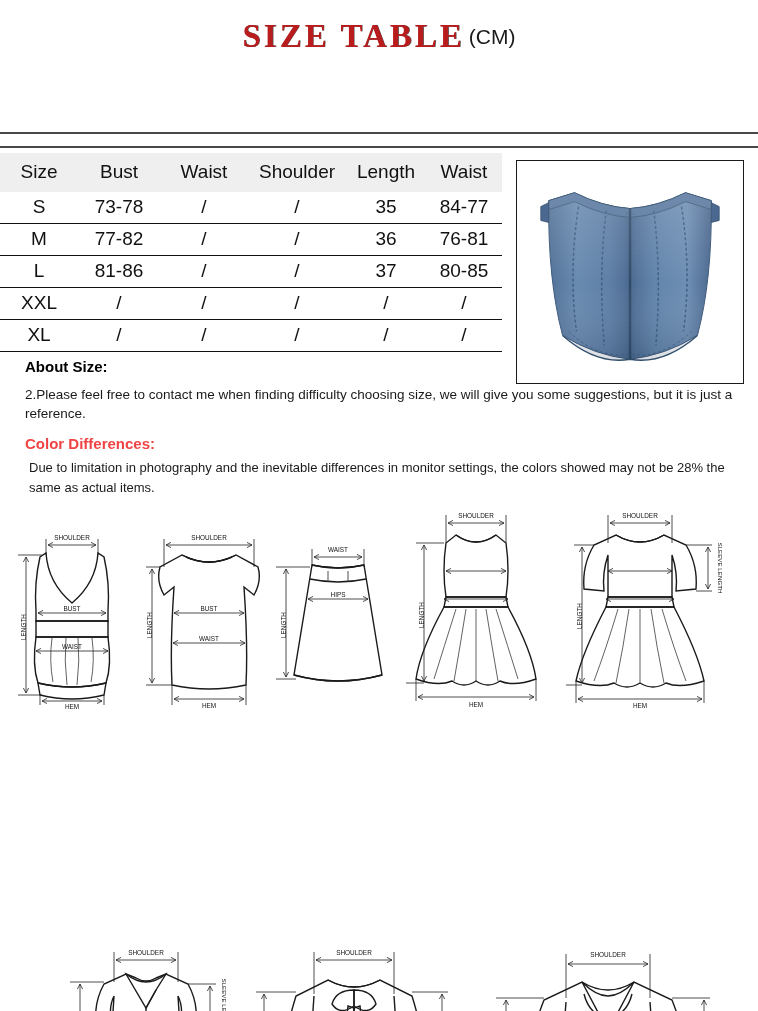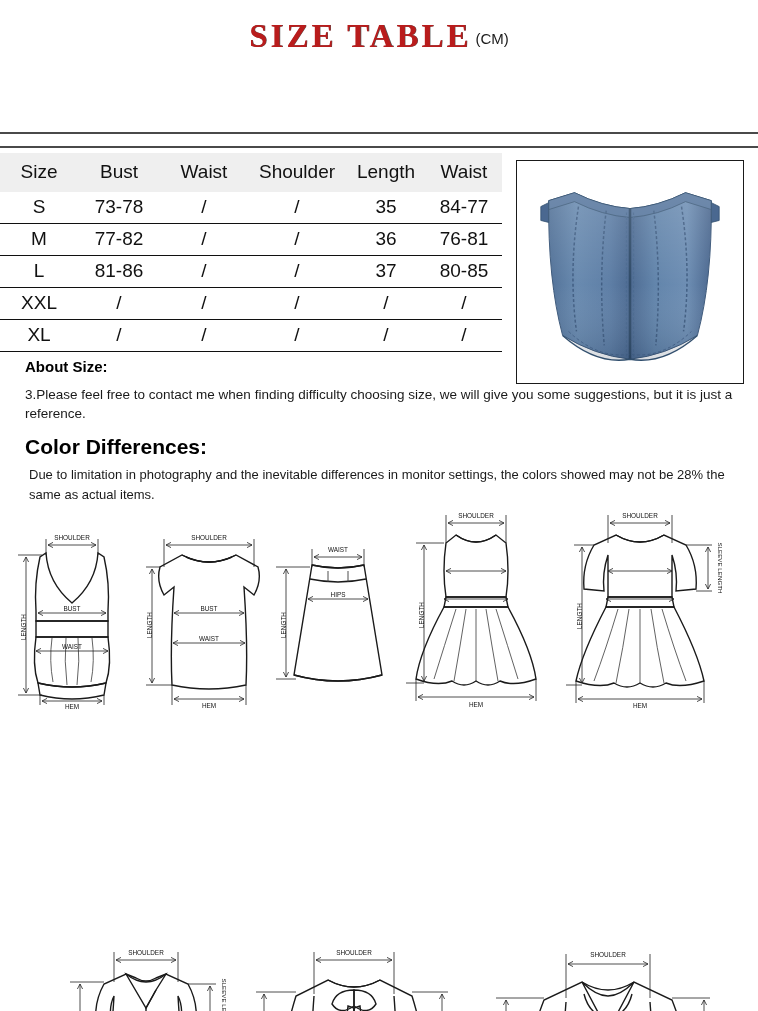--- a/index.html
+++ b/index.html
@@ -25,21 +25,21 @@
   .title-main {
     font-family: "Liberation Serif", serif;
     font-weight: bold;
     font-size: 33px;
     letter-spacing: 3px;
     color: #b91c1c;
     text-shadow: 0.6px 0 0 #555;
   }
   .title-unit {
     font-family: "Liberation Sans", sans-serif;
-    font-size: 15px;
+    font-size: 21px;
     color: #1a1a1a;
     letter-spacing: 0px;
     position: relative;
     top: -3px;
     margin-left: 4px;
   }
 
   
   .rule-top { position: absolute; left: 0; width: 758px; height: 2px; background: #4a4a4a; top: 132px; }
   .rule-bot { position: absolute; left: 0; width: 758px; height: 2px; background: #4a4a4a; top: 146px; }
@@ -91,21 +91,21 @@
 
   
   .about-block { position: absolute; left: 25px; top: 358px; width: 720px; }
   .about-head {
     font-size: 15px; font-weight: bold; color: #000000; margin: 0 0 10px 0;
   }
   .about-line {
     font-size: 13.5px; color: #1a1a1a; margin: 0 0 12px 0; line-height: 1.42;
   }
   .color-head {
-    font-size: 21px; font-weight: bold; color: #000000; margin: 4px 0 6px 0;
+    font-size: 15px; font-weight: bold; color: #ef4444; margin: 4px 0 6px 0;
   }
   .color-body {
     font-size: 13px; color: #1a1a1a; line-height: 1.55; margin: 0; padding-left: 4px;
   }
 
   
   .diagrams { position: absolute; left: 0; top: 505px; width: 758px; }
   .diag-row { position: relative; width: 758px; }
   .diag { position: absolute; }
   .diag svg { display: block; }
@@ -221,21 +221,21 @@
 
     <path d="M46 176 Q80 206 114 200 Q148 206 182 176" fill="none" stroke="#32506f" stroke-width="1.4"></path>
     <path d="M52 172 Q82 200 114 195 Q146 200 176 172" fill="none" stroke="#43618a" stroke-width="1" stroke-dasharray="3 2.4"></path>
 
     <path d="M32 40 L58 32 Q86 46 114 48 Q142 46 170 32 L196 40 Q197 120 182 176 Q148 206 114 200 Q80 206 46 176 Q31 120 32 40 Z" fill="url(#shadeTop)"></path>
   </svg>
 </div>
 
 <div class="about-block">
   <div class="about-head">About Size:</div>
-  <div class="about-line">3.Please feel free to contact me when finding difficulty choosing size, we will give you some suggestions, but it is just a reference.</div>
+  <div class="about-line">2.Please feel free to contact me when finding difficulty choosing size, we will give you some suggestions, but it is just a reference.</div>
   <div class="color-head">Color Differences:</div>
   <div class="color-body">Due to limitation in photography and the inevitable differences in monitor settings, the colors showed may not be 28% the same as actual items.</div>
 </div>
 
 <div class="diagrams">
 
   <div class="diag-row" style="height:215px;">
 
     <div class="diag" style="left:8px; top:20px;">
       <svg width="130" height="185" viewBox="0 0 130 185">

